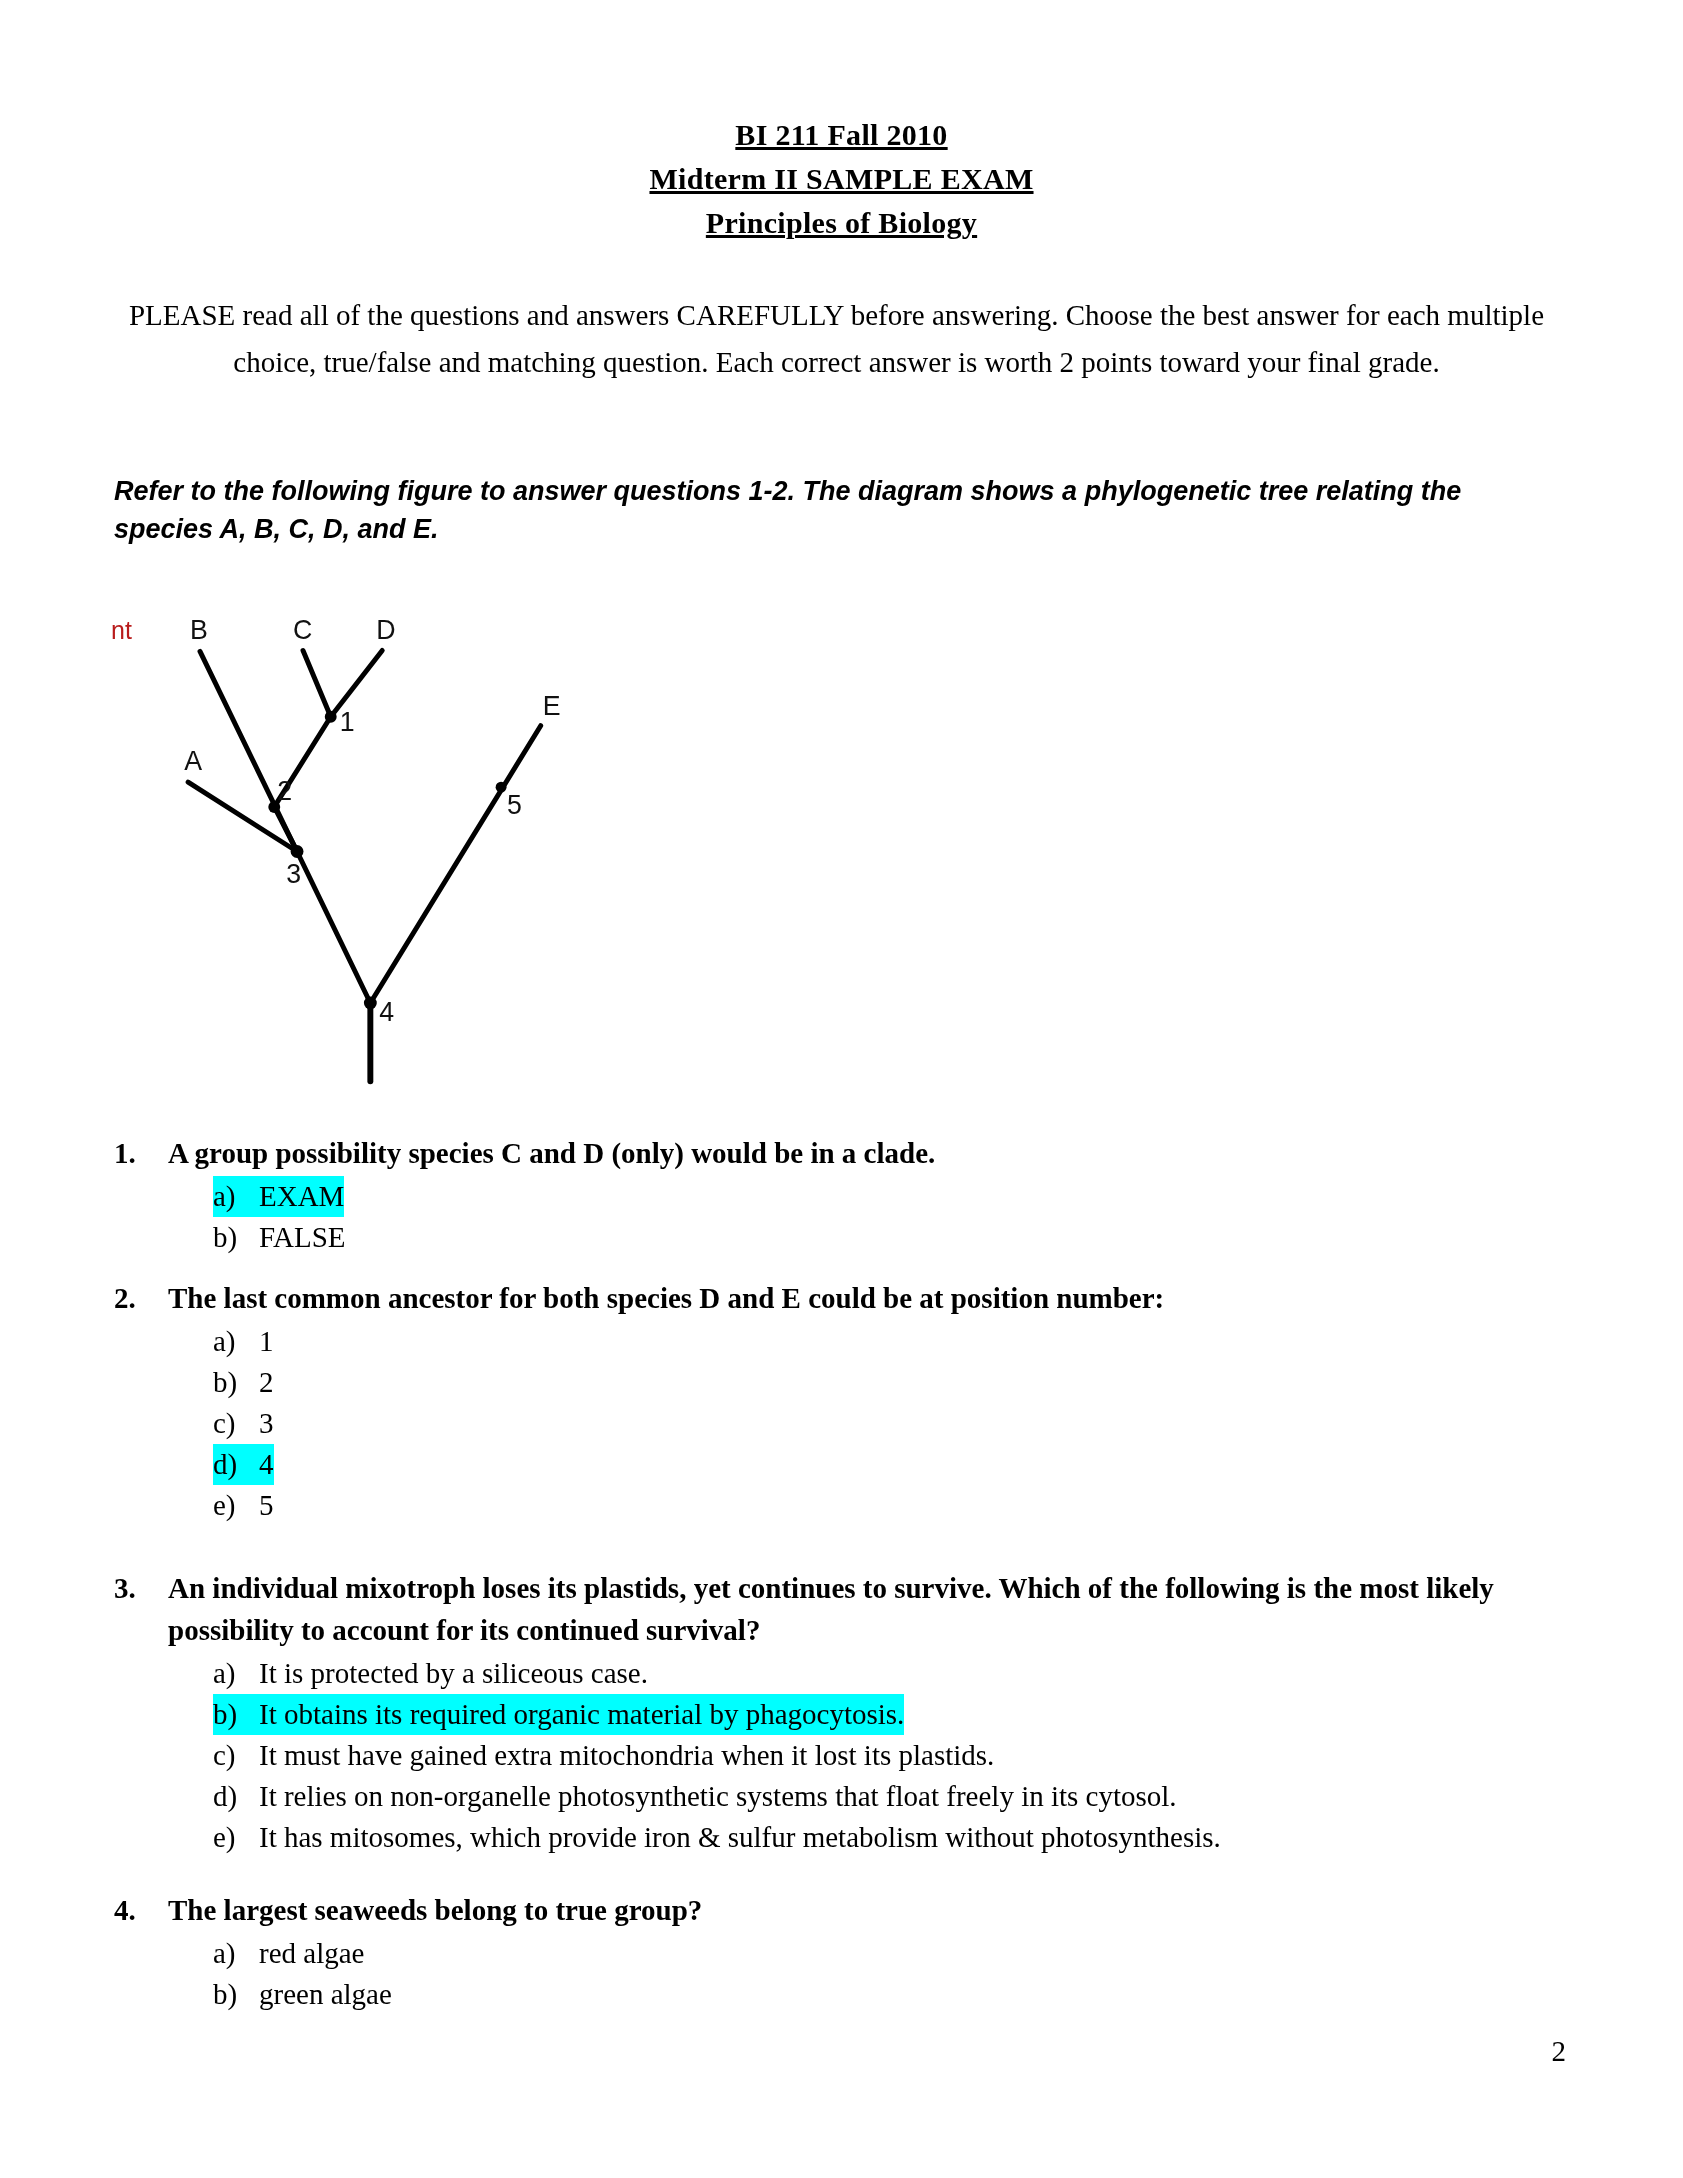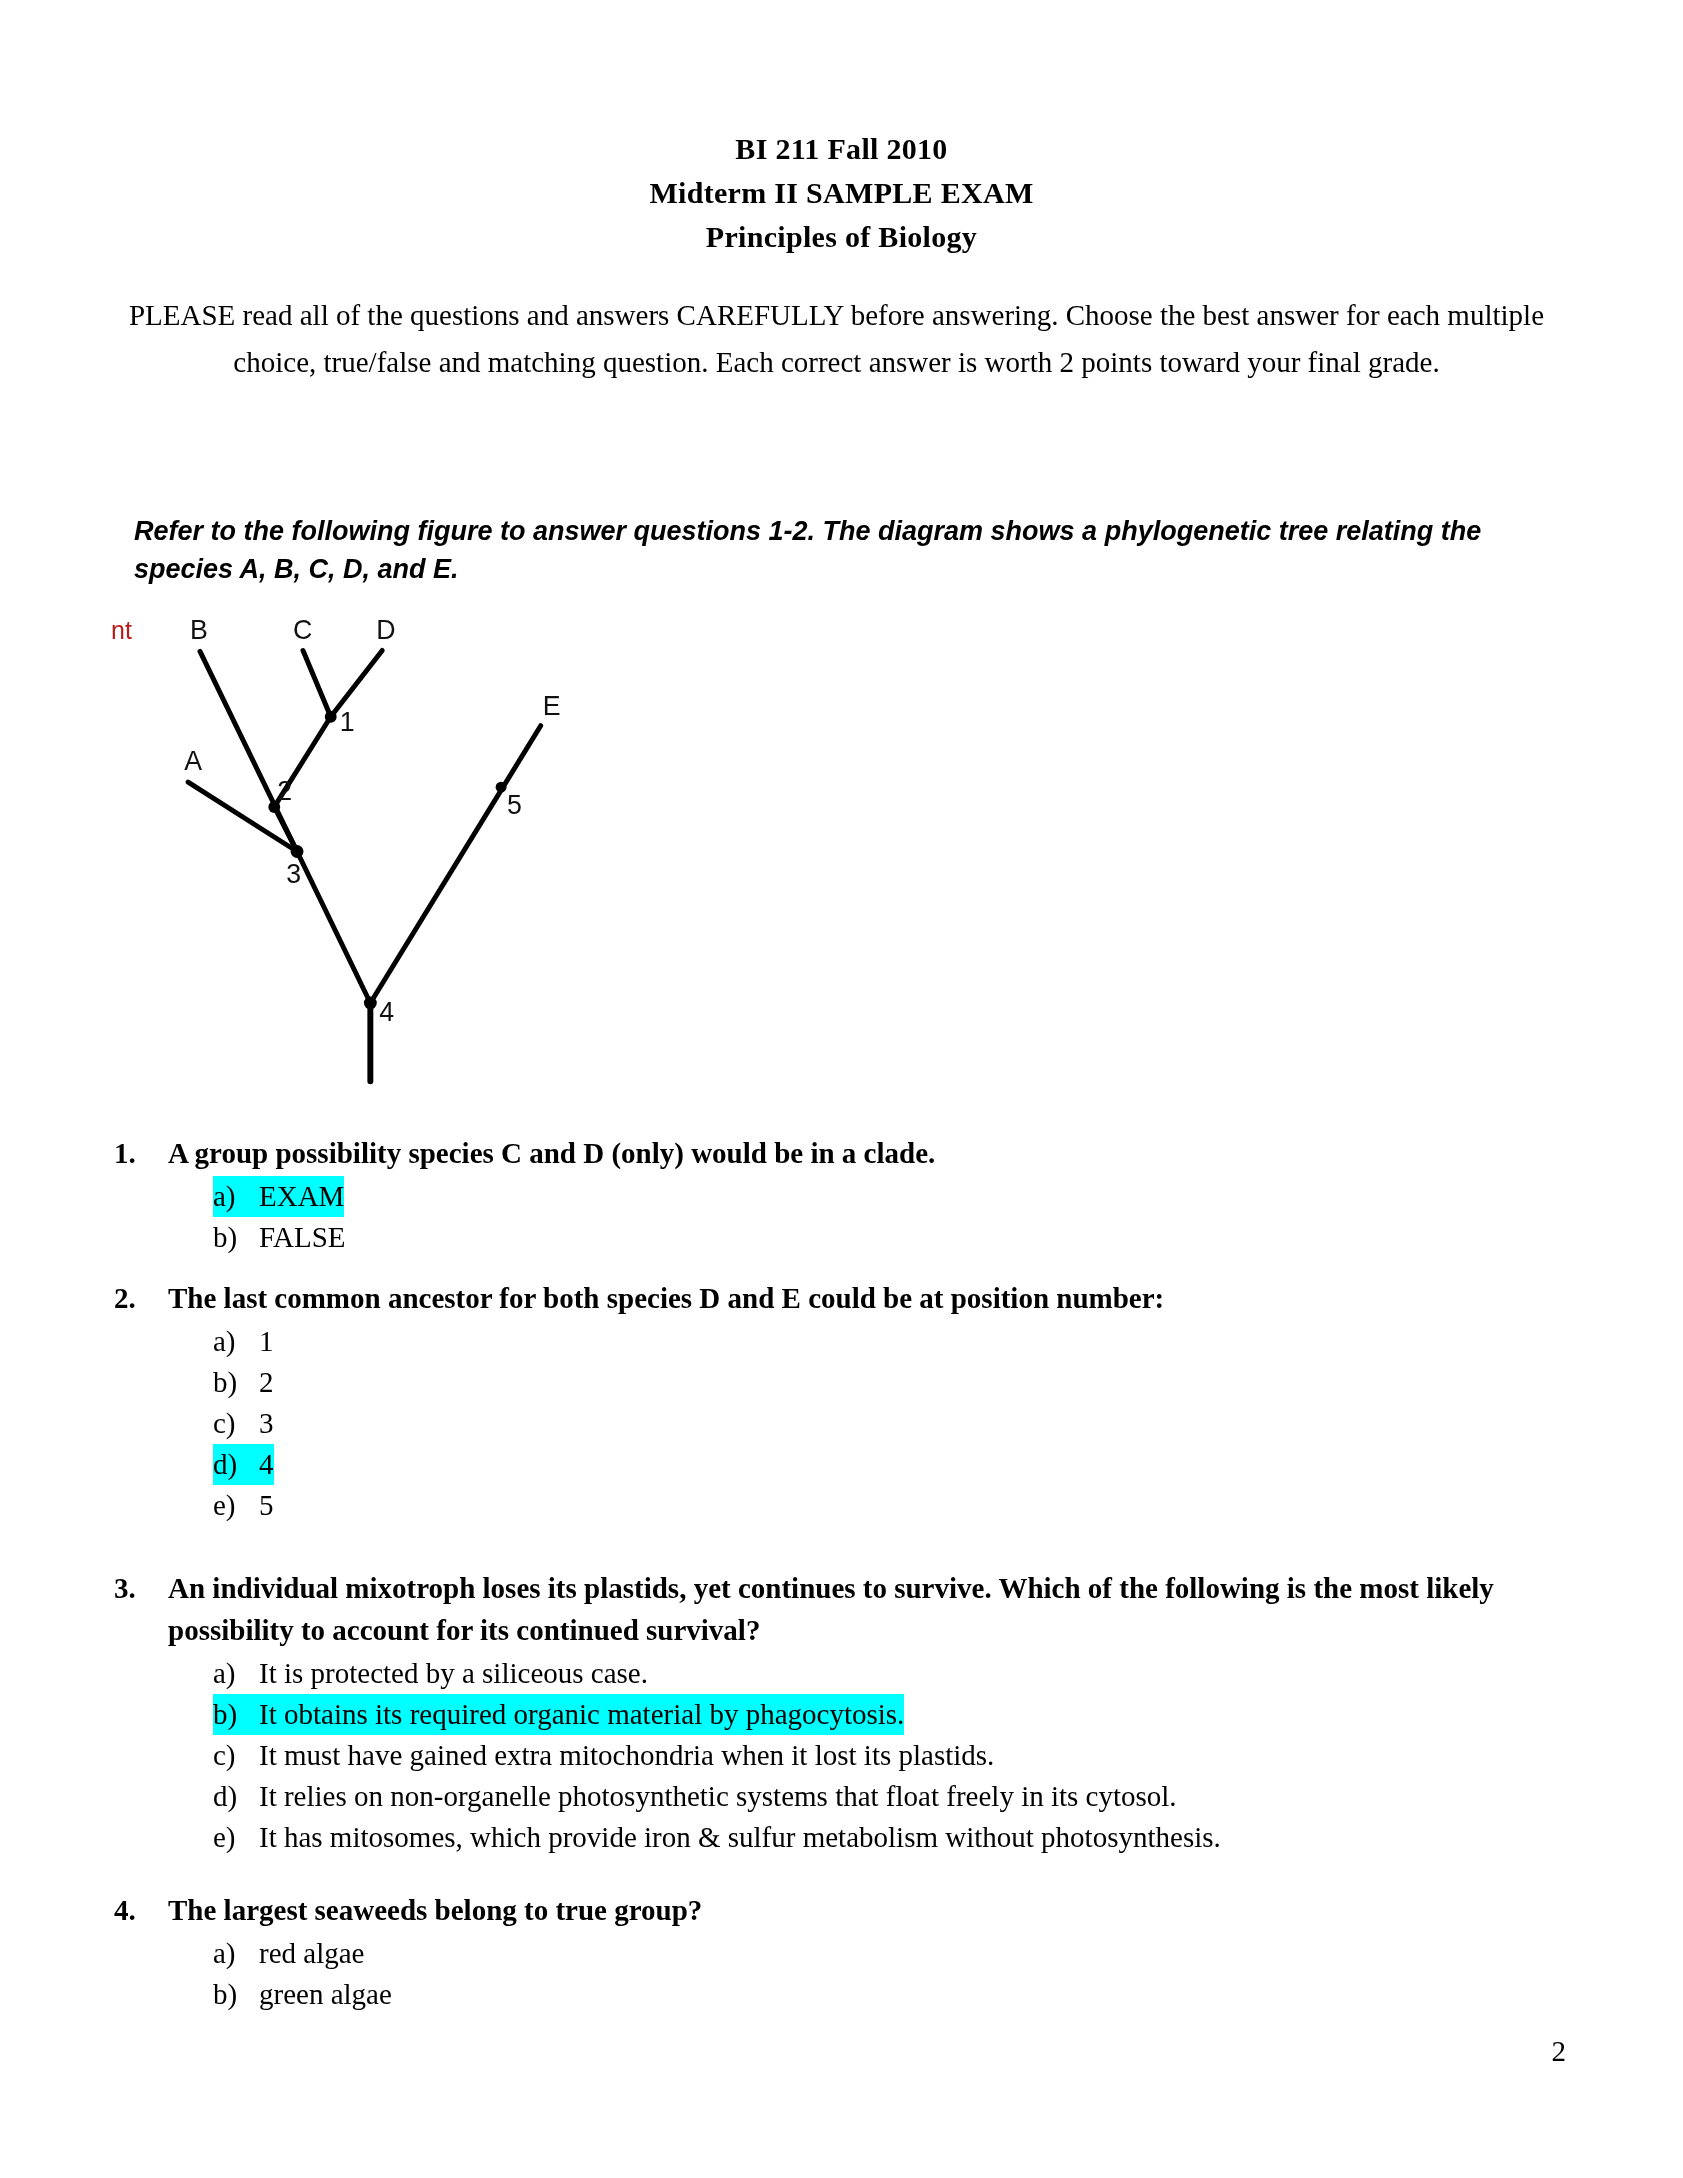--- a/index.html
+++ b/index.html
@@ -20,23 +20,24 @@
     position: absolute;
     inset: 0;
     width: 1683px;
     height: 2178px;
   }
 
   
   .title-block {
     position: absolute;
     left: 0;
-    top: 127px;
+    top: 113px;
     width: 1683px;
     text-align: center;
+    text-decoration: underline;
   }
   .title-line {
     font-size: 30px;
     font-weight: bold;
     letter-spacing: 0.3px;
     line-height: 44px;
     white-space: nowrap;
   }
 
   
@@ -47,28 +48,27 @@
     width: 1445px;
     font-size: 29px;
     line-height: 47px;
     text-align: center;
   }
 
   
   .directive {
     position: absolute;
     left: 114px;
-    top: 512px;
+    top: 472px;
     width: 1436px;
     font-family: "Liberation Sans", "DejaVu Sans", sans-serif;
     font-size: 27px;
     font-weight: bold;
     font-style: italic;
     line-height: 38px;
-    margin-left: 20px;
   }
 
   
   .figure {
     position: absolute;
     left: 89px;
     top: 594px;
     width: 634px;
     height: 515px;
   }

